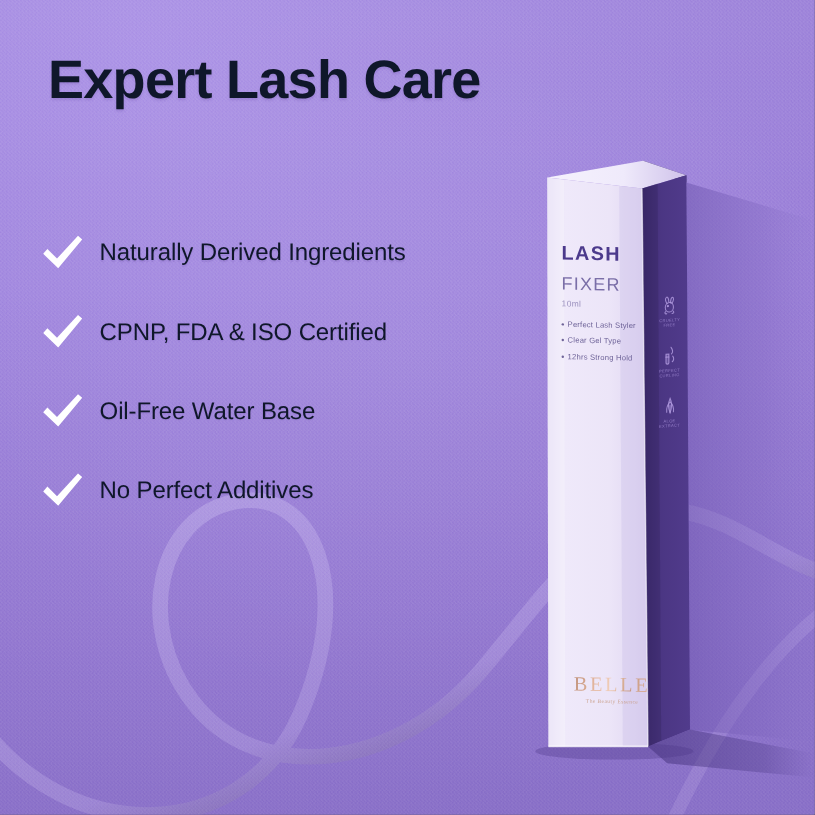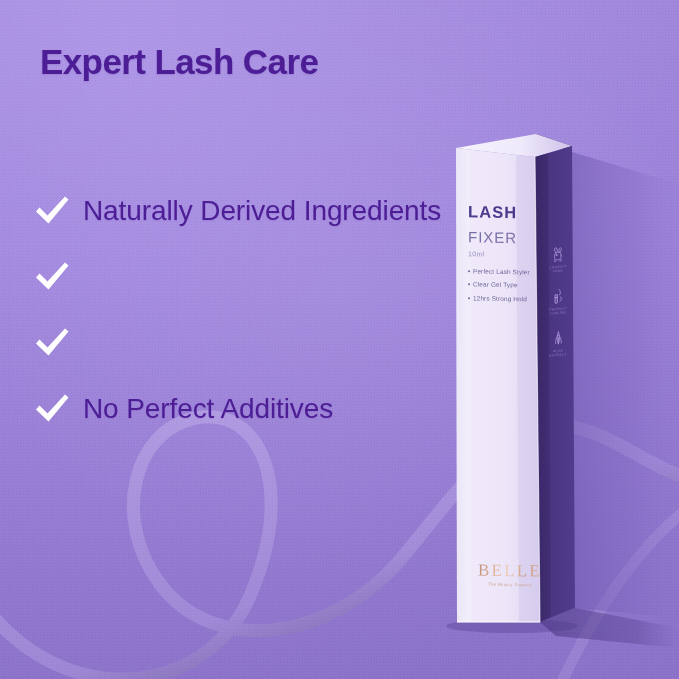--- a/index.html
+++ b/index.html
@@ -54,23 +54,23 @@
   }
 
   
   .headline-block {
     position: absolute;
     left: 40px;
     top: 44px;
     width: 430px;
   }
   .headline-main {
-    font-size: 35px;
+    font-size: 45px;
     font-weight: 700;
-    color: #4c1d95;
+    color: #0f172a;
     letter-spacing: -0.6px;
     line-height: 1.0;
     margin: 0;
     text-shadow: 0 1px 2px rgba(70,40,130,0.16);
   }
   .headline-sub {
     font-size: 31px;
     font-weight: 400;
     color: #efe8fb;
     letter-spacing: -0.2px;
@@ -90,23 +90,23 @@
     align-items: center;
     height: 66px;
   }
   .check-icon {
     width: 38px;
     height: 34px;
     flex: 0 0 38px;
     display: block;
   }
   .feature-label {
-    font-size: 28px;
+    font-size: 20px;
     font-weight: 400;
-    color: #4c1d95;
+    color: #0f172a;
     letter-spacing: -0.1px;
     margin-left: 12px;
     white-space: nowrap;
     text-shadow: 0 1px 1px rgba(70,40,130,0.13);
   }
 
   
   .product {
     position: absolute;
     left: 0; top: 0;
@@ -270,26 +270,28 @@
       <svg class="check-icon" viewBox="0 0 38 34" xmlns="http://www.w3.org/2000/svg">
         <path d="M3 17.5 L6.5 13.5 L14.5 21.5 L32 2.5 L35.5 5.5 L15.5 29.5 Z" fill="#ffffff"></path>
       </svg>
       <span class="feature-label">Naturally Derived Ingredients</span>
     </div>
 
     <div class="feature-row">
       <svg class="check-icon" viewBox="0 0 38 34" xmlns="http://www.w3.org/2000/svg">
         <path d="M3 17.5 L6.5 13.5 L14.5 21.5 L32 2.5 L35.5 5.5 L15.5 29.5 Z" fill="#ffffff"></path>
       </svg>
+      <span class="feature-label">CPNP, FDA &amp; ISO Certified</span>
     </div>
 
     <div class="feature-row">
       <svg class="check-icon" viewBox="0 0 38 34" xmlns="http://www.w3.org/2000/svg">
         <path d="M3 17.5 L6.5 13.5 L14.5 21.5 L32 2.5 L35.5 5.5 L15.5 29.5 Z" fill="#ffffff"></path>
       </svg>
+      <span class="feature-label">Oil-Free Water Base</span>
     </div>
 
     <div class="feature-row">
       <svg class="check-icon" viewBox="0 0 38 34" xmlns="http://www.w3.org/2000/svg">
         <path d="M3 17.5 L6.5 13.5 L14.5 21.5 L32 2.5 L35.5 5.5 L15.5 29.5 Z" fill="#ffffff"></path>
       </svg>
       <span class="feature-label">No Perfect Additives</span>
     </div>
 
   </div>

